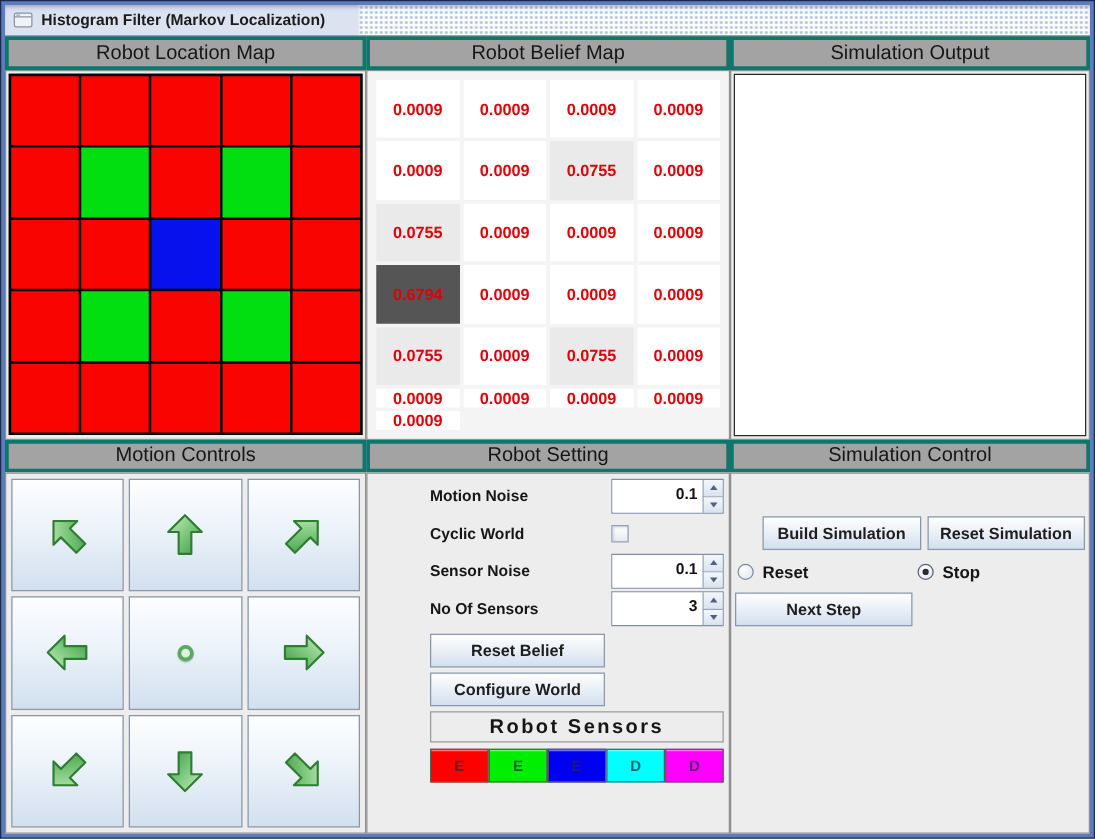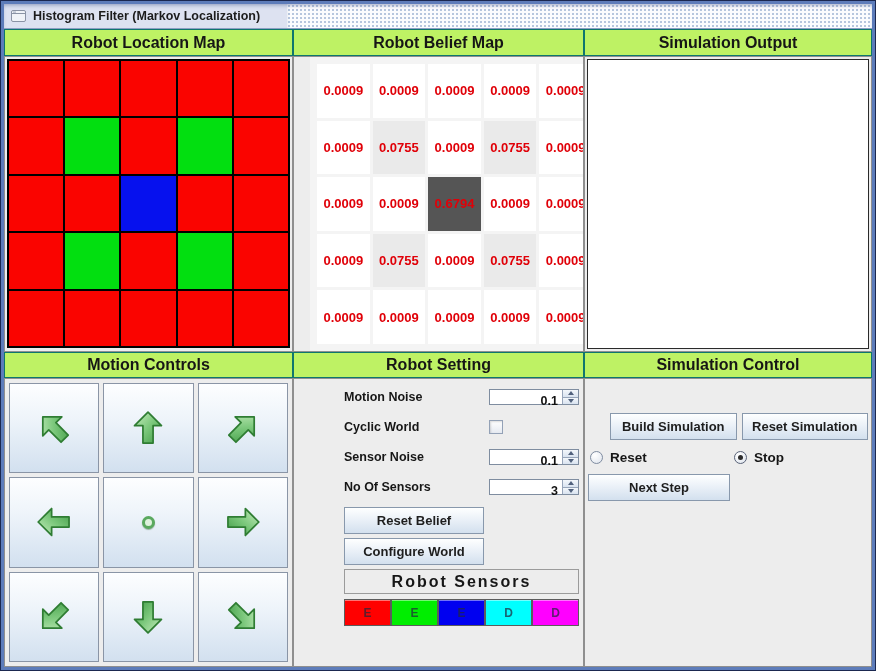--- a/index.html
+++ b/index.html
@@ -35,47 +35,46 @@
   }
   
   .content {
     flex: 1;
     background: #e9e9e9;
     display: grid;
     grid-template-columns: 289px 291px 1fr;
     grid-template-rows: 27px 296px 26px 1fr;
   }
   .hdr {
-    background: #bef264;
-    border: 1px solid #0f766e;
+    background: #a3a3a3;
+    border: 3px solid #0f766e;
     display: flex; align-items: center; justify-content: center;
-    font-weight: bold; font-size: 16px; color: #161616;
+    font-weight: normal; font-size: 16px; color: #161616;
   }
   .pbox { background: #ededed; border: 1px solid #8f8f8f; overflow: hidden; position: relative; }
   
   .locmap {
     width: calc(100% - 4px); height: calc(100% - 5px);
     margin: 2px;
     background: #000;
     border: 2px solid #000;
     display: grid;
     grid-template-columns: repeat(5,1fr);
     grid-template-rows: repeat(5,1fr);
     gap: 2px;
   }
   
   .beliefmap {
     width: 100%; height: 100%;
     padding: 7px;
     background: #f4f4f4;
     display: grid;
-    grid-template-columns: repeat(5,1fr);
+    grid-template-columns: repeat(4,1fr);
     grid-template-rows: repeat(5,1fr);
     gap: 3px;
-    margin-left: 16px;
   }
   .belief-cell {
     background: #ffffff;
     display: flex; align-items: center; justify-content: center;
     font-weight: bold; font-size: 13px; color: #e00008;
   }
   .belief-cell.mid  { background: #eaeaea; }
   .belief-cell.peak { background: #555555; }
   
   .output-area {
@@ -112,21 +111,21 @@
     border: 1px solid #8898ac;
     background: linear-gradient(180deg, #feffff 0%, #ebf1f8 45%, #d3e0ee 100%);
     height: 27px;
     cursor: pointer;
   }
   
   .settings { padding: 3px 4px 0 4px; margin-left: 46px; }
   .srow { height: 30px; display: flex; align-items: center; }
   .slabel { font-weight: bold; font-size: 12.5px; color: #161616; flex: 0 0 145px; }
   .spinner {
-    width: 141px; height: 16px;
+    width: 141px; height: 28px;
     border: 1px solid #7f8da0;
     display: flex; background: #fff;
   }
   .spin-val {
     flex: 1; text-align: right; font-weight: bold; font-size: 12.5px;
     color: #111; line-height: 22px; padding-right: 4px; background: #fff;
   }
   .spin-btns { width: 16px; display: flex; flex-direction: column; }
   .spin-up, .spin-dn {
     flex: 1; display: flex; align-items: center; justify-content: center;

